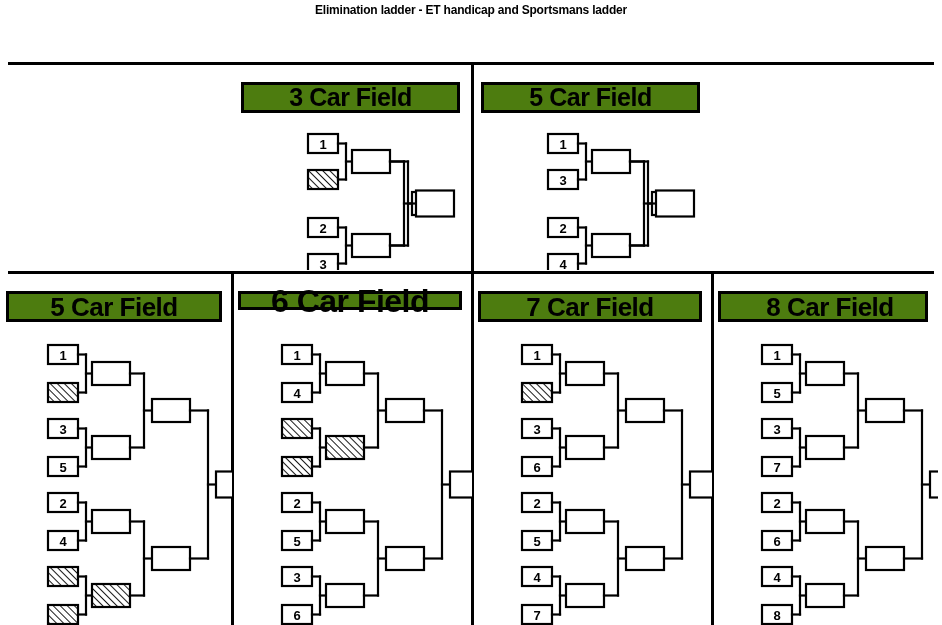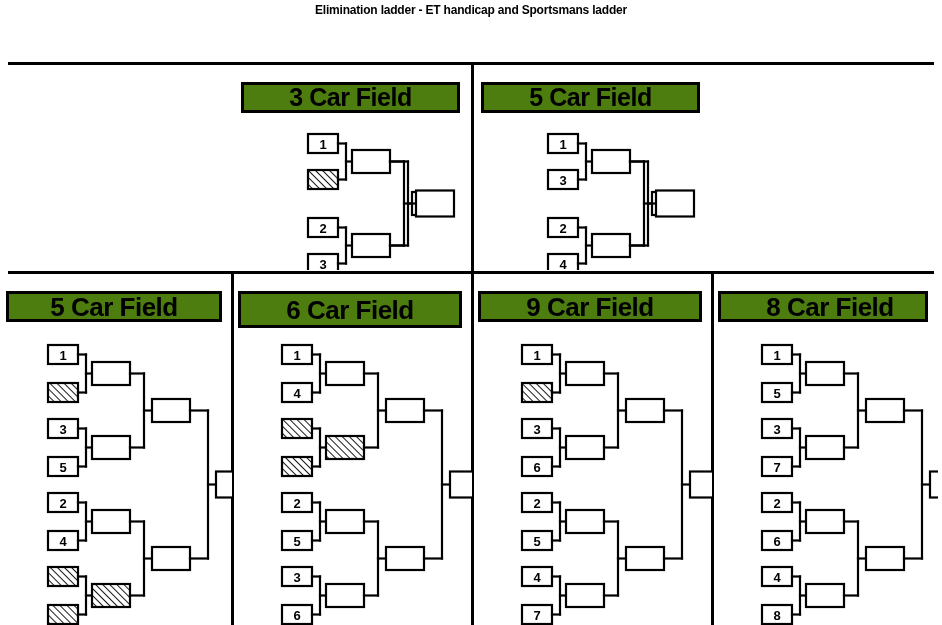--- a/index.html
+++ b/index.html
@@ -222,21 +222,21 @@
         <line x1="140" y1="227.5" x2="148" y2="227.5" stroke="#000000" stroke-width="2.2" stroke-linecap="square"></line>
         <rect x="148" y="216" width="38" height="23" fill="#ffffff" stroke="#000000" stroke-width="2.2"></rect>
         <line x1="186" y1="79.5" x2="204" y2="79.5" stroke="#000000" stroke-width="2.2" stroke-linecap="square"></line>
         <line x1="186" y1="227.5" x2="204" y2="227.5" stroke="#000000" stroke-width="2.2" stroke-linecap="square"></line>
         <line x1="204" y1="79.5" x2="204" y2="227.5" stroke="#000000" stroke-width="2.2" stroke-linecap="square"></line>
         <line x1="204" y1="153.5" x2="212" y2="153.5" stroke="#000000" stroke-width="2.2" stroke-linecap="square"></line>
         <rect x="212" y="140.5" width="38" height="26" fill="#ffffff" stroke="#000000" stroke-width="2.2"></rect>
       </svg>
     </div>
     <div class="panel" style="left: 236px; top: 274px; width: 236px; height: 351px;">
-      <div class="panel-title" style="width: 224px; height: 37px; font-size: 26px; left: 2px; top: 17px;">6 Car Field</div>
+      <div class="panel-title" style="width: 224px; height: 19px; font-size: 32px; left: 2px; top: 17px;">6 Car Field</div>
       <svg width="236" height="300" class="bracket-svg" style="left: 0px; top: 57px;">
         <defs>
           <pattern id="hatch-field-6" patternUnits="userSpaceOnUse" width="5" height="5" patternTransform="rotate(-45)">
             <rect x="0" y="0" width="5" height="5" fill="#fff"></rect>
             <line x1="0" y1="0" x2="0" y2="5" stroke="#000000" stroke-width="1.8"></line>
           </pattern>
         </defs>
         <rect x="46" y="14" width="30" height="19" fill="#ffffff" stroke="#000000" stroke-width="2.2"></rect>
         <text x="61" y="24" class="seed-text">1</text>
         <rect x="46" y="52" width="30" height="19" fill="#ffffff" stroke="#000000" stroke-width="2.2"></rect>
@@ -282,21 +282,21 @@
         <line x1="142" y1="227.5" x2="150" y2="227.5" stroke="#000000" stroke-width="2.2" stroke-linecap="square"></line>
         <rect x="150" y="216" width="38" height="23" fill="#ffffff" stroke="#000000" stroke-width="2.2"></rect>
         <line x1="188" y1="79.5" x2="206" y2="79.5" stroke="#000000" stroke-width="2.2" stroke-linecap="square"></line>
         <line x1="188" y1="227.5" x2="206" y2="227.5" stroke="#000000" stroke-width="2.2" stroke-linecap="square"></line>
         <line x1="206" y1="79.5" x2="206" y2="227.5" stroke="#000000" stroke-width="2.2" stroke-linecap="square"></line>
         <line x1="206" y1="153.5" x2="214" y2="153.5" stroke="#000000" stroke-width="2.2" stroke-linecap="square"></line>
         <rect x="214" y="140.5" width="38" height="26" fill="#ffffff" stroke="#000000" stroke-width="2.2"></rect>
       </svg>
     </div>
     <div class="panel" style="left: 476px; top: 274px; width: 236px; height: 351px;">
-      <div class="panel-title" style="width: 224px; height: 31px; font-size: 26px; left: 2px; top: 17px;">9 Car Field</div>
+      <div class="panel-title" style="width: 224px; height: 31px; font-size: 26px; left: 2px; top: 17px;">7 Car Field</div>
       <svg width="236" height="300" class="bracket-svg" style="left: 0px; top: 57px;">
         <defs>
           <pattern id="hatch-field-7" patternUnits="userSpaceOnUse" width="5" height="5" patternTransform="rotate(-45)">
             <rect x="0" y="0" width="5" height="5" fill="#fff"></rect>
             <line x1="0" y1="0" x2="0" y2="5" stroke="#000000" stroke-width="1.8"></line>
           </pattern>
         </defs>
         <rect x="46" y="14" width="30" height="19" fill="#ffffff" stroke="#000000" stroke-width="2.2"></rect>
         <text x="61" y="24" class="seed-text">1</text>
         <rect x="46" y="52" width="30" height="19" fill="url(#hatch-field-7)" stroke="#000000" stroke-width="2.2"></rect>

